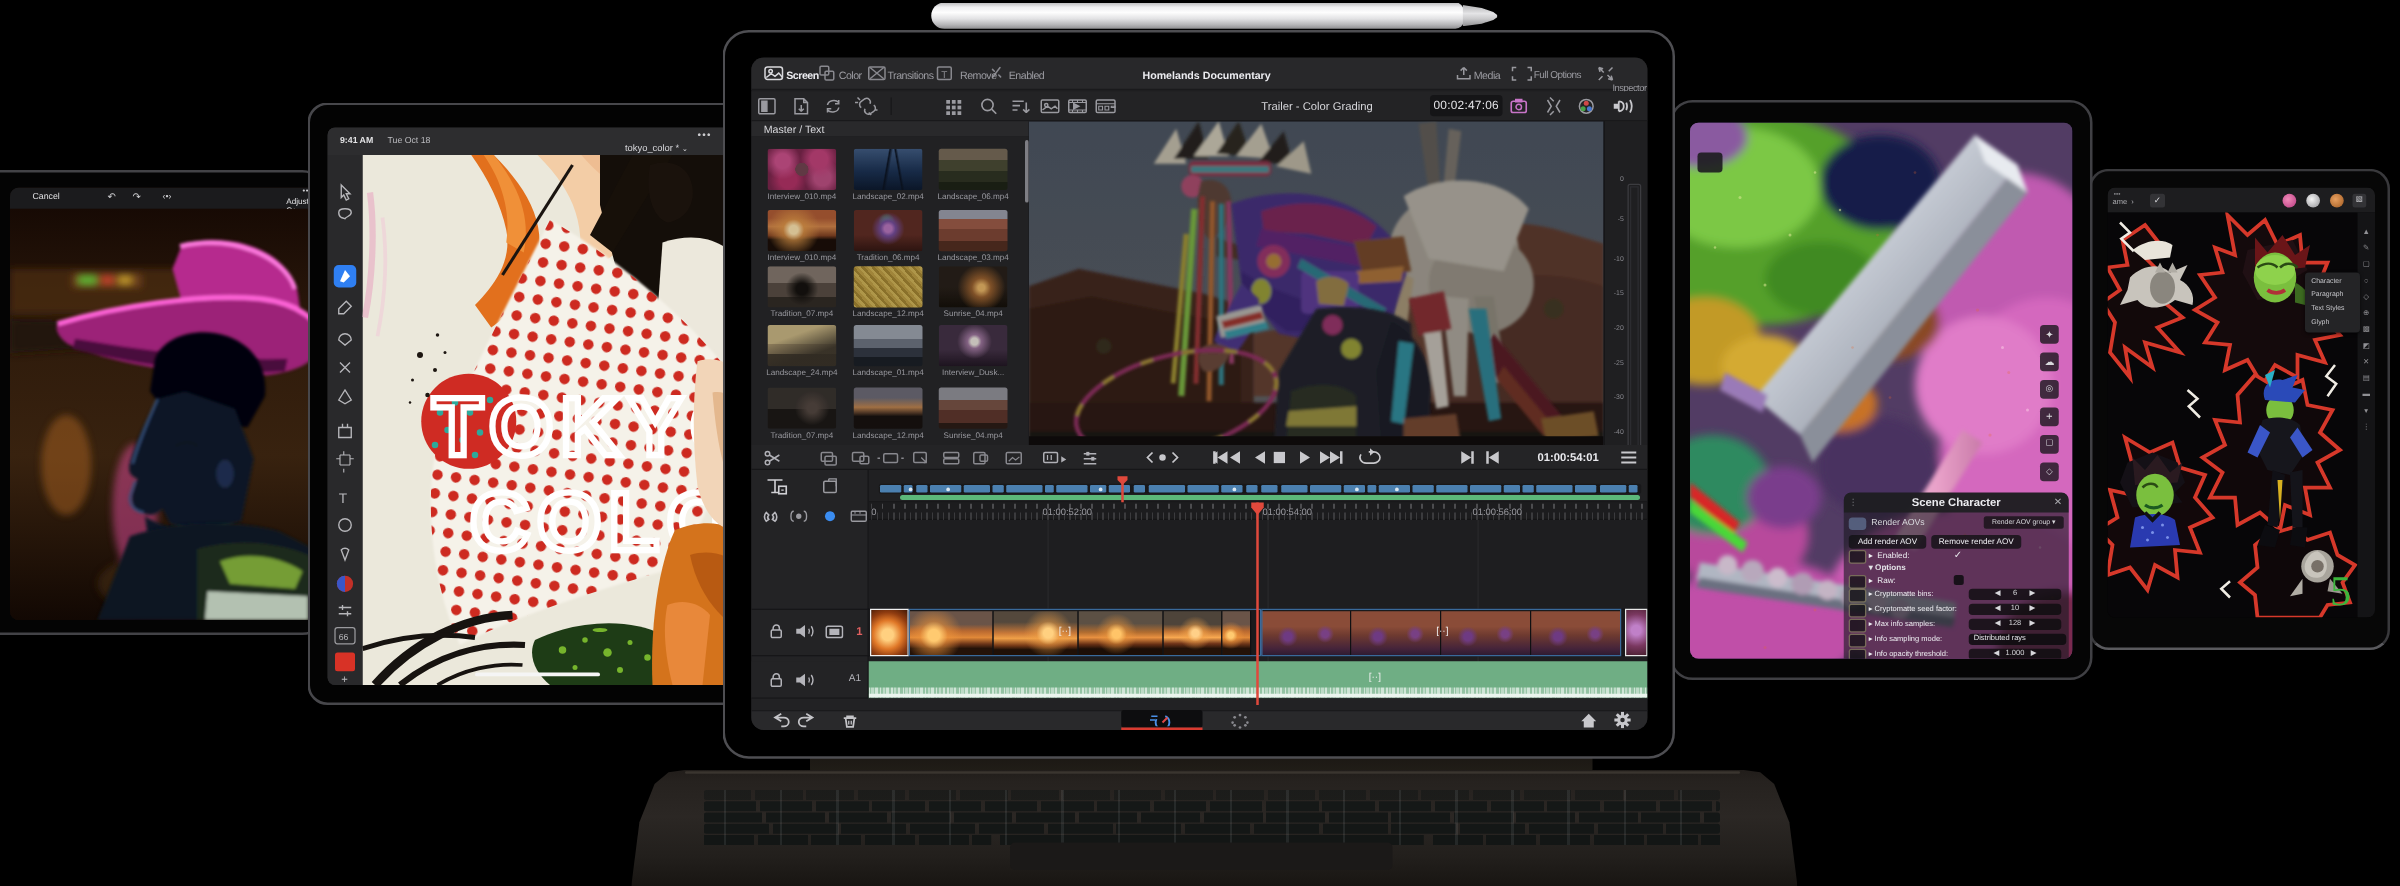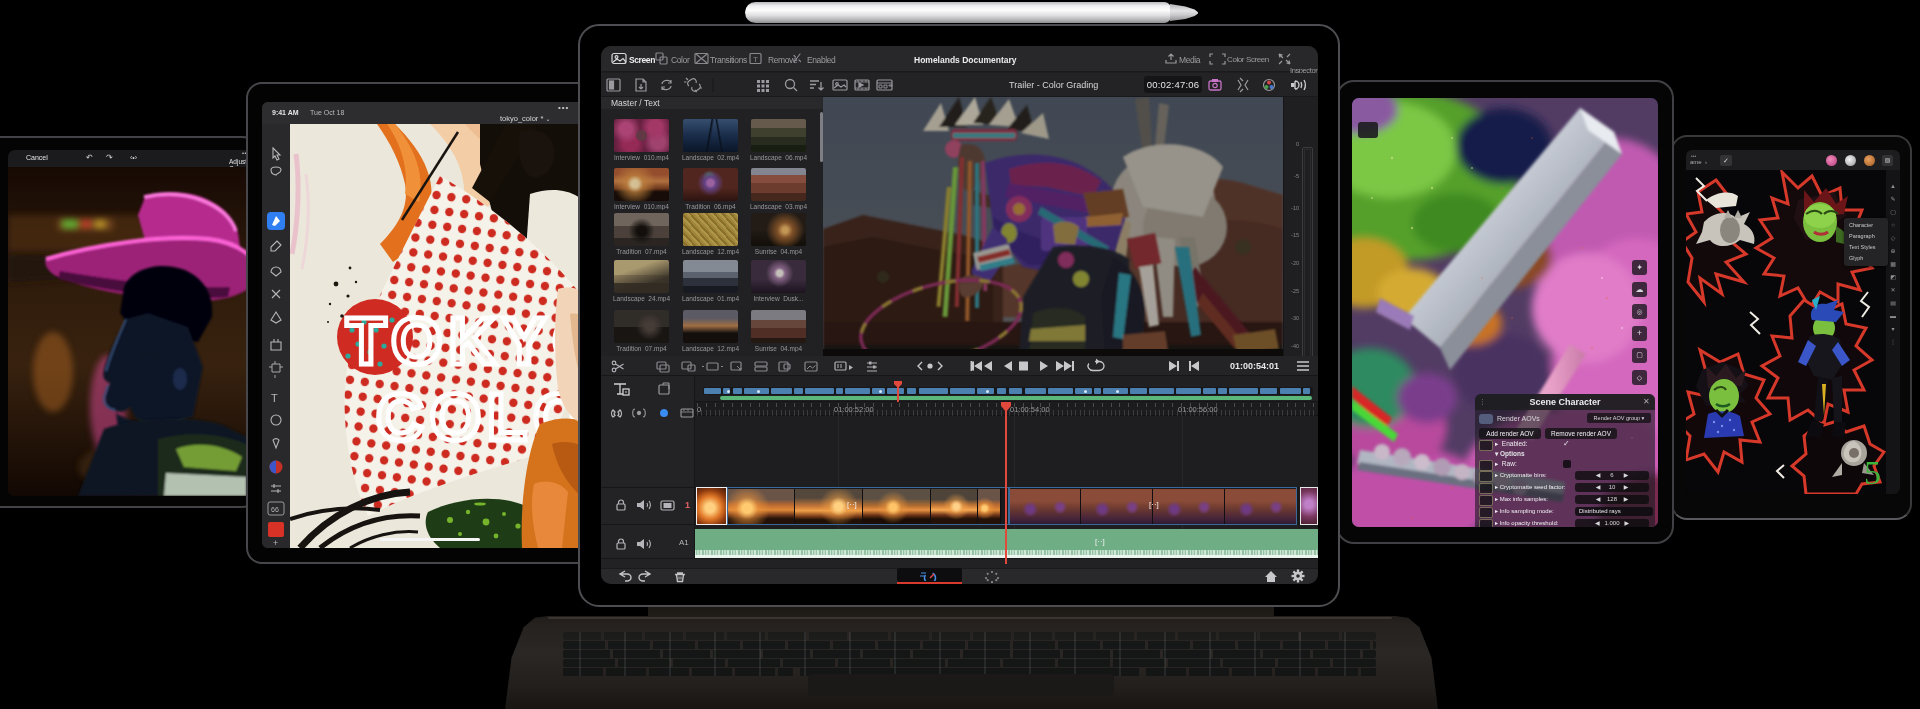--- a/index.html
+++ b/index.html
@@ -500,21 +500,21 @@
     <div class="tab" style="letter-spacing:-0.4px;left:206px;top:9px;">Enabled</div>
     <div class="tab" style="left:313px;top:8.5px;width:120px;color:#ececf0;font-weight:bold;">Homelands Documentary</div>
     <svg style="left:562px;top:5px;" width="150" height="16" viewBox="0 0 150 16">
       <g fill="none" stroke="#98989e" stroke-width="1.2">
         <path d="M3 9v3h10V9M8 3v6M8 3l-2.5 2.5M8 3l2.5 2.5"></path>
         <path d="M50 3h-3v3M59 3h3v3M47 10v3h3M62 10v3h-3"></path>
         <path d="M116 3l4 4M116 3l1 3.5M116 3l3.5 1M127 13l-4-4M127 13l-1-3.5M127 13l-3.5-1M116 13l3-3M127 3l-3 3"></path>
       </g>
     </svg>
     <div class="tab" style="letter-spacing:-0.4px;left:578px;top:9px;">Media</div>
-    <div class="tab" style="letter-spacing:-0.4px;left:626px;top:9px;font-size:8px;">Color Screen</div>
+    <div class="tab" style="letter-spacing:-0.4px;left:626px;top:9px;font-size:8px;">Full Options</div>
     <div class="tab" style="letter-spacing:-0.4px;left:689px;top:20px;font-size:7.5px;">Inspector</div>
 
     <div style="left:0;top:27px;width:717px;height:24px;background:#232325;border-bottom:1px solid #19191b;"></div>
     <svg style="left:4px;top:30px;" width="300" height="18" viewBox="0 0 300 18">
       <g fill="none" stroke="#9a9aa0" stroke-width="1.2">
         <rect x="2" y="3" width="13" height="12" rx="1"></rect>
           <rect x="4.5" y="5" width="4" height="8" fill="#9a9aa0"></rect>
         <path d="M31 3h7l3 3v9h-10zM38 3v3h3"></path>
           <path d="M36 8v5M36 13l-2-2M36 13l2-2"></path>
         <path d="M57 8a5 4 0 0 1 9-2M66 4v3h-3M66 10a5 4 0 0 1-9 2M57 14v-3h3"></path>

